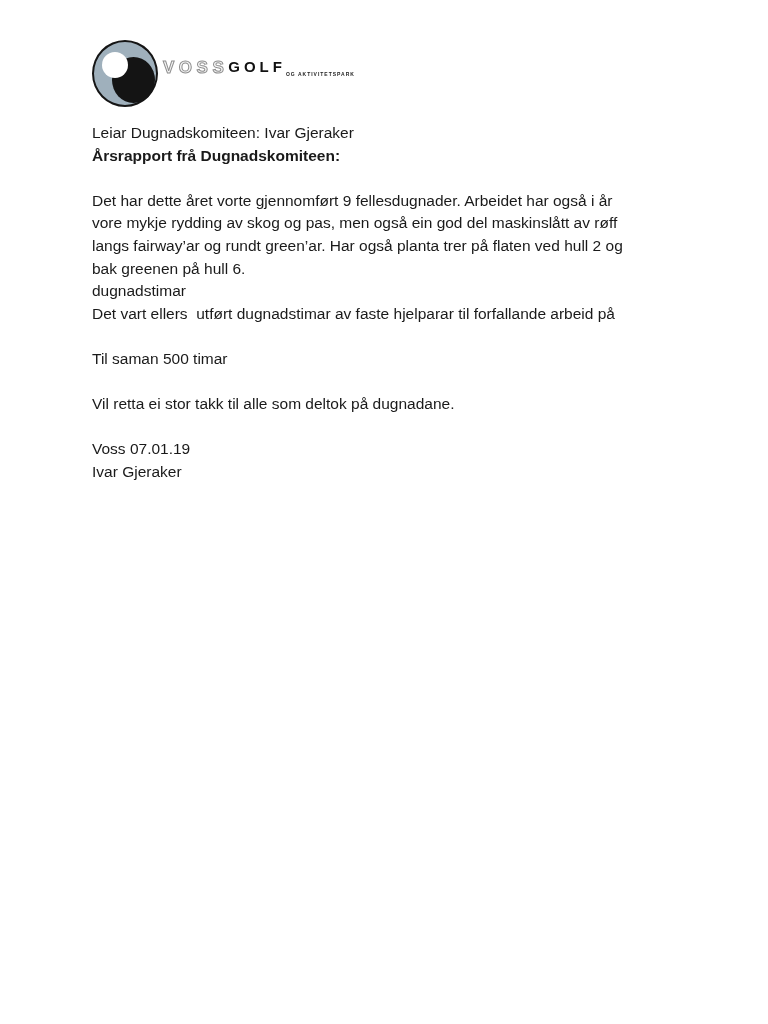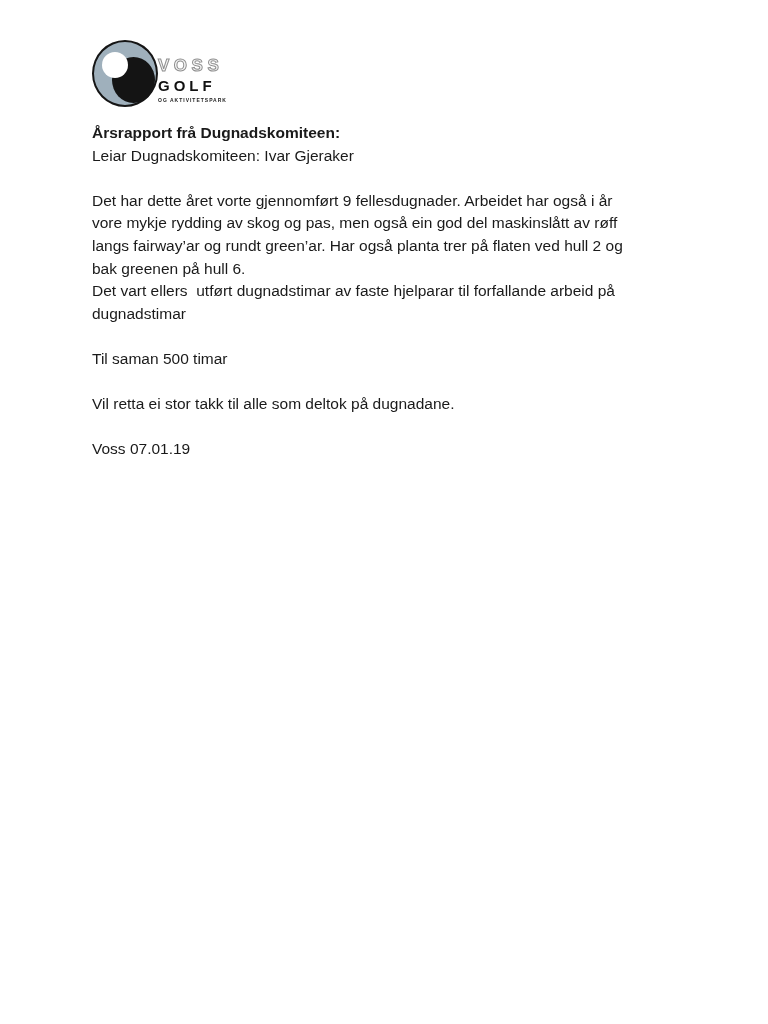--- a/index.html
+++ b/index.html
@@ -43,23 +43,24 @@
   .ball-white {
     position: absolute;
     left: 8px;
     top: 10px;
     width: 26px;
     height: 26px;
     border-radius: 50%;
     background: #ffffff;
   }
   .logo-text {
+    margin-left: 5px;
     padding-top: 16px;
     display: flex;
-    flex-direction: column;
+    align-items: flex-end;
   }
   .logo-voss {
     font-size: 17px;
     font-weight: bold;
     letter-spacing: 4.5px;
     color: #f5f5f5;
     -webkit-text-stroke: 1px #8f8f8f;
     line-height: 19px;
   }
   .logo-golf {
@@ -107,30 +108,31 @@
       <div class="ball-white"></div>
     </div>
     <div class="logo-text">
       <span class="logo-voss">VOSS</span>
       <span class="logo-golf">GOLF</span>
       <span class="logo-sub">OG AKTIVITETSPARK</span>
     </div>
   </div>
 
   <div class="doc" id="doc-lines" style="color: rgb(26, 26, 26);">
+      <div class="doc-line">Leiar Dugnadskomiteen: Ivar Gjeraker</div>
       <div class="doc-line bold">Årsrapport frå Dugnadskomiteen:</div>
-      <div class="doc-line">Leiar Dugnadskomiteen: Ivar Gjeraker</div>
       <div class="doc-line"></div>
       <div class="doc-line">Det har dette året vorte gjennomført 9 fellesdugnader. Arbeidet har også i år</div>
       <div class="doc-line">vore mykje rydding av skog og pas, men også ein god del maskinslått av røff</div>
       <div class="doc-line">langs fairway’ar og rundt green’ar. Har også planta trer på flaten ved hull 2 og</div>
       <div class="doc-line">bak greenen på hull 6.</div>
+      <div class="doc-line">dugnadstimar</div>
       <div class="doc-line">Det vart ellers  utført dugnadstimar av faste hjelparar til forfallande arbeid på</div>
-      <div class="doc-line">dugnadstimar</div>
       <div class="doc-line"></div>
       <div class="doc-line">Til saman 500 timar</div>
       <div class="doc-line"></div>
       <div class="doc-line">Vil retta ei stor takk til alle som deltok på dugnadane.</div>
       <div class="doc-line"></div>
       <div class="doc-line">Voss 07.01.19</div>
+      <div class="doc-line">Ivar Gjeraker</div>
     </div>
 
 </div>
 
 </body></html>

